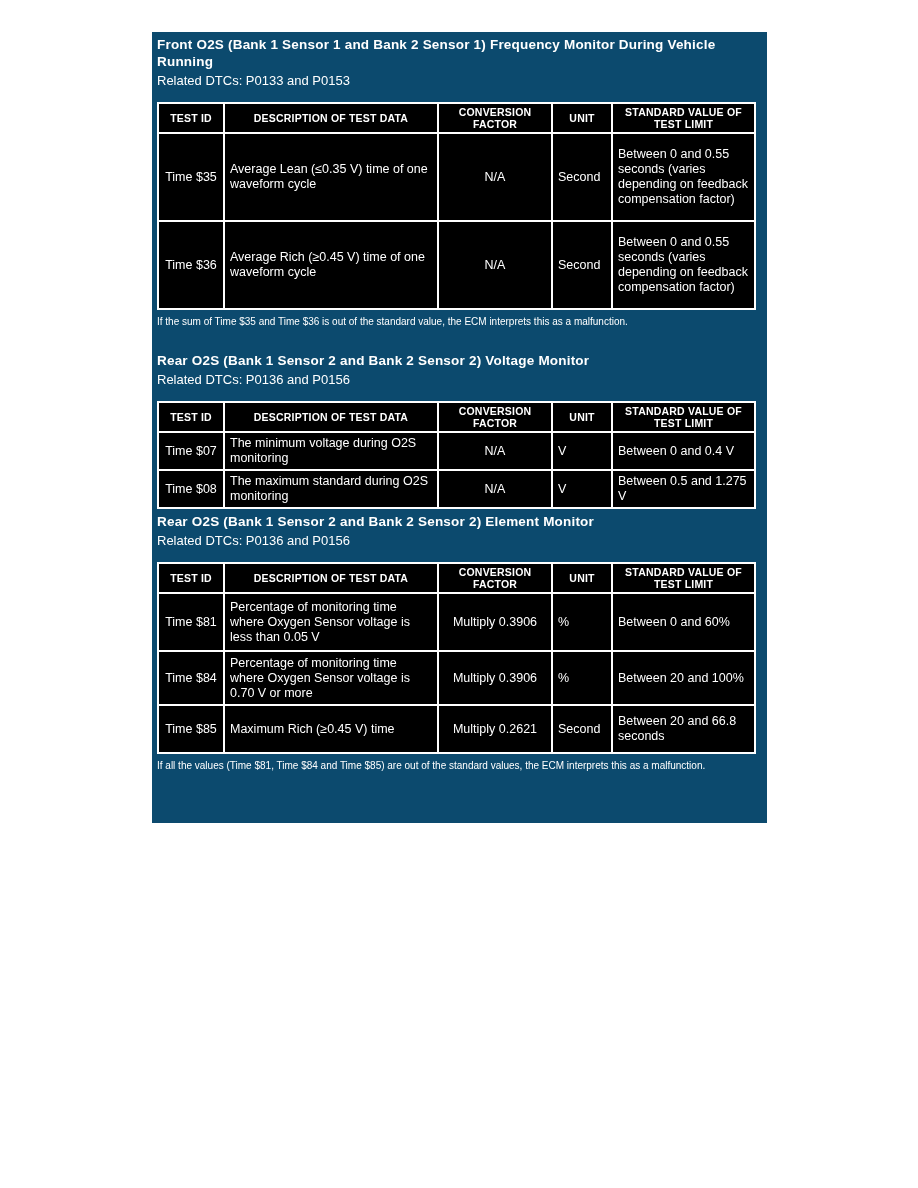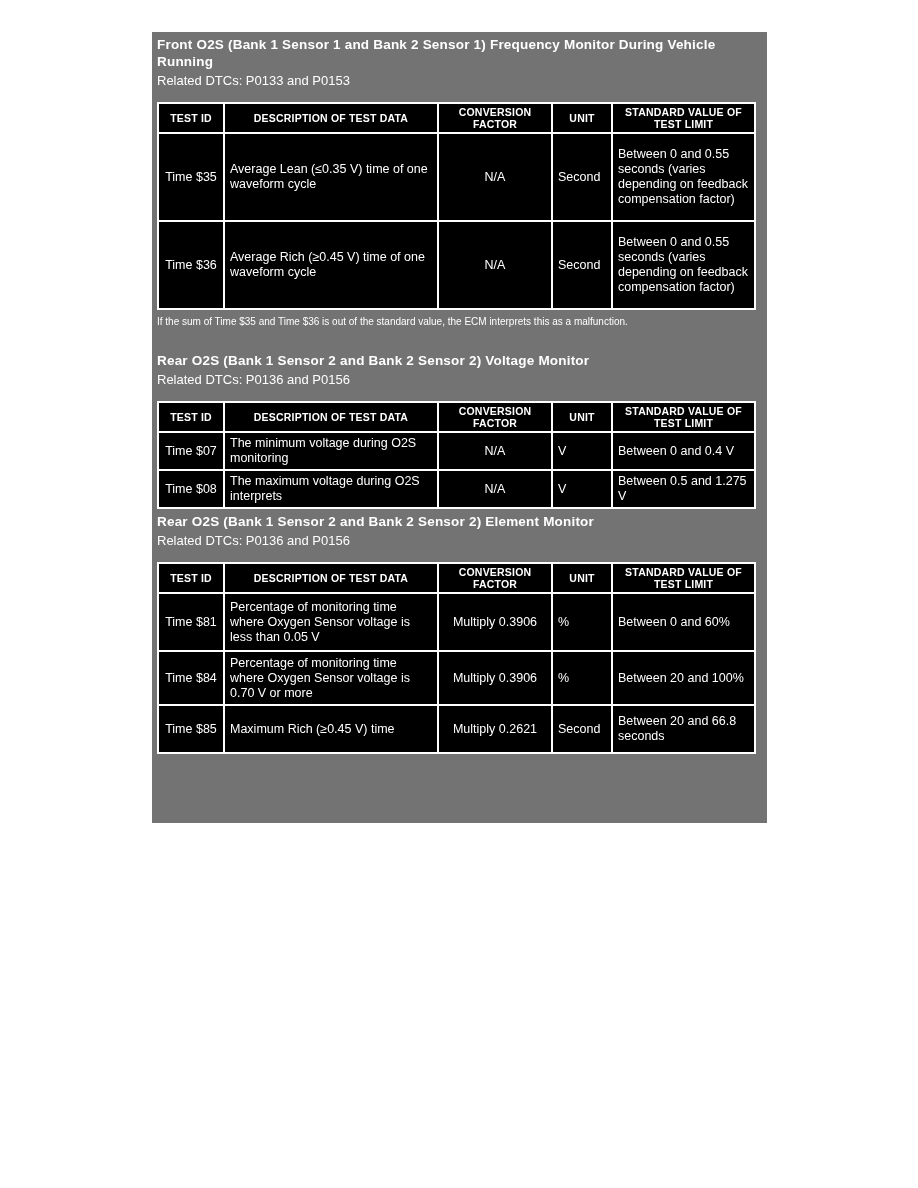--- a/index.html
+++ b/index.html
@@ -15,21 +15,21 @@
     background: #ffffff;
     overflow: hidden;
   }
   .panel {
     position: absolute;
     left: 152px;
     top: 32px;
     width: 615px;
     height: 791px;
     box-sizing: border-box;
-    background: #737373;
+    background: #0c4a6e;
     color: #ffffff;
     padding: 4px 9px 6px 5px;
   }
   .section { margin: 0; }
   .section + .section { margin-top: 0; }
   .sec-title {
     font-size: 13.5px;
     font-weight: bold;
     line-height: 17px;
     margin: 0 0 3px 0;
@@ -164,21 +164,21 @@
         <tbody>
           <tr>
             <td class="cell-testid">Time $07</td>
             <td class="cell-desc">The minimum voltage during O2S monitoring</td>
             <td class="cell-conv">N/A</td>
             <td class="cell-unit">V</td>
             <td class="cell-std">Between 0 and 0.4 V</td>
           </tr>
           <tr>
             <td class="cell-testid">Time $08</td>
-            <td class="cell-desc">The maximum voltage during O2S interprets</td>
+            <td class="cell-desc">The maximum standard during O2S monitoring</td>
             <td class="cell-conv">N/A</td>
             <td class="cell-unit">V</td>
             <td class="cell-std">Between 0.5 and 1.275 V</td>
           </tr>
         </tbody>
       </table>
     </div>
 
     <div class="section sec3">
       <h2 class="sec-title">Rear O2S (Bank 1 Sensor 2 and Bank 2 Sensor 2) Element Monitor</h2>
@@ -217,16 +217,17 @@
           </tr>
           <tr class="r-short">
             <td class="cell-testid">Time $85</td>
             <td class="cell-desc">Maximum Rich (≥0.45 V) time</td>
             <td class="cell-conv">Multiply 0.2621</td>
             <td class="cell-unit">Second</td>
             <td class="cell-std">Between 20 and 66.8 seconds</td>
           </tr>
         </tbody>
       </table>
+      <p class="note">If all the values (Time $81, Time $84 and Time $85) are out of the standard values, the ECM interprets this as a malfunction.</p>
     </div>
 
   </div>
 </div>
 
 </body></html>

